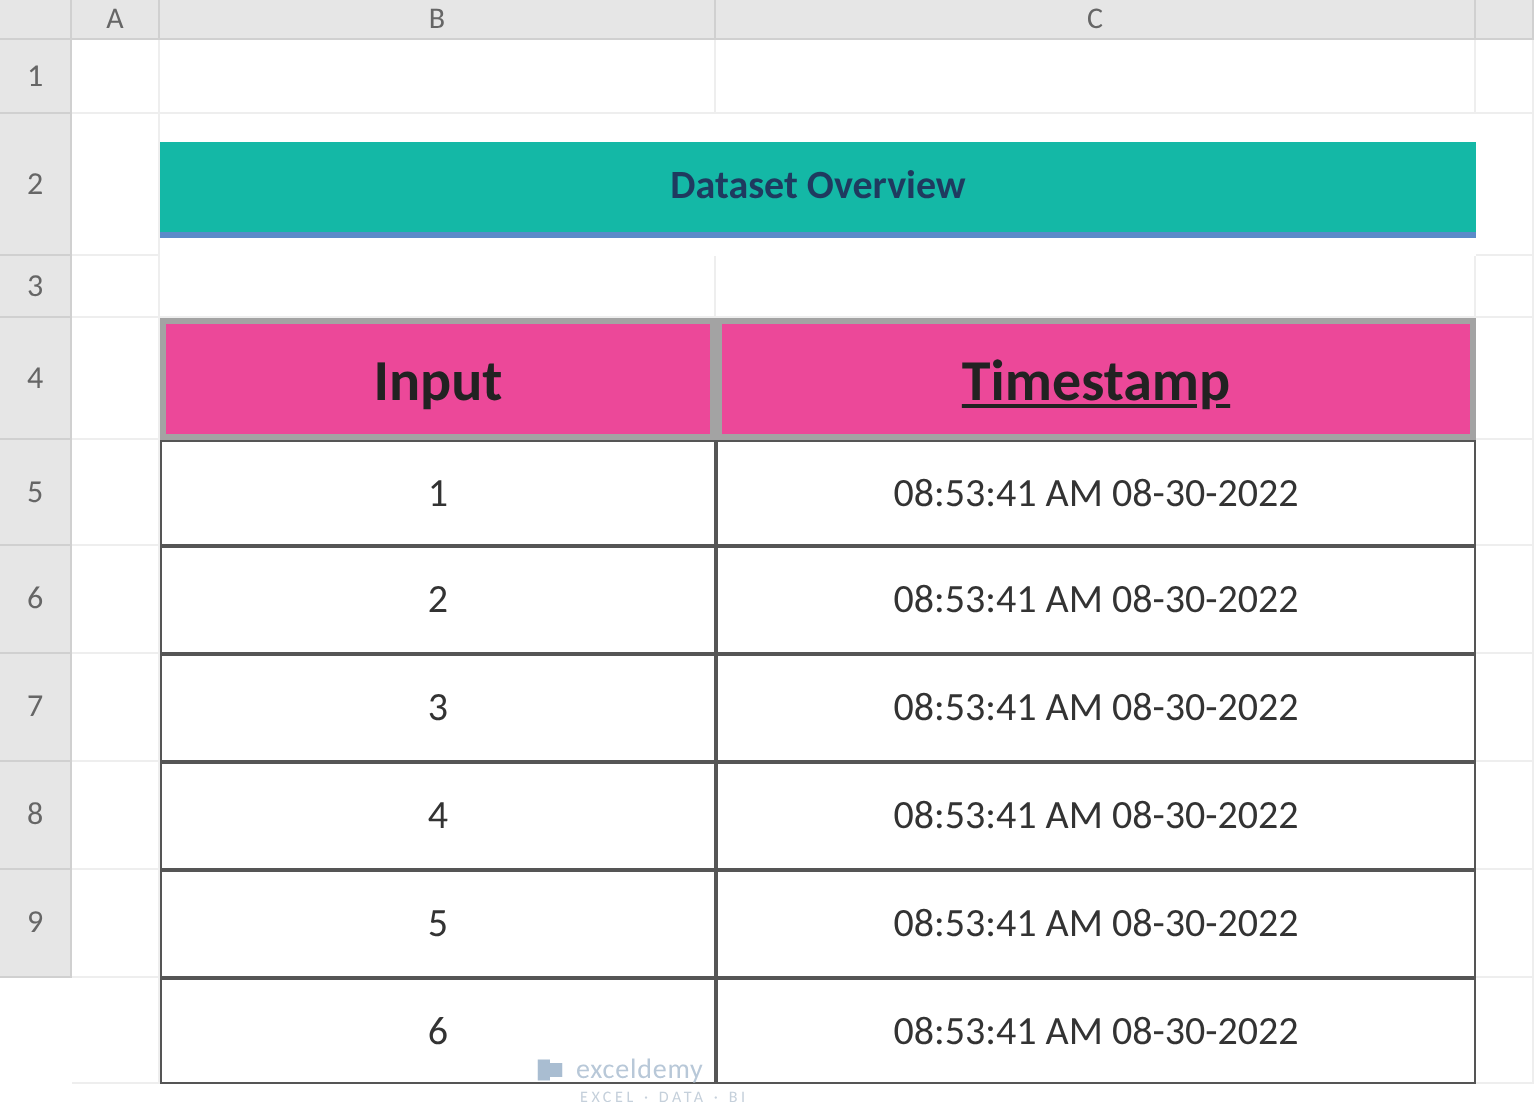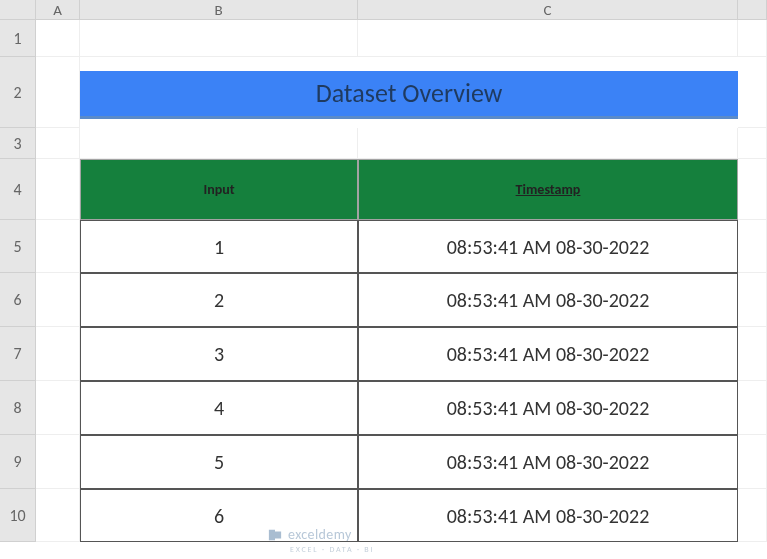--- a/index.html
+++ b/index.html
@@ -38,36 +38,36 @@
     grid-column: 3 / 5;
     grid-row: 3;
     display: flex;
     align-items: center;
     justify-content: center;
     padding-top: 4px;
   }
   .title-inner {
     width: 100%;
     height: 48px;
-    background: #3b82f6;
+    background: #14b8a6;
     border-bottom: 3px solid #5b8bc9;
     display: flex;
     align-items: center;
     justify-content: center;
-    font-size: 26px;
-    font-weight: normal;
+    font-size: 20px;
+    font-weight: bold;
     color: #1f3a5f;
   }
   .th {
-    background: #15803d;
-    border: 1px solid #a3a3a3;
+    background: #ec4899;
+    border: 3px solid #a3a3a3;
     display: flex;
     align-items: center;
     justify-content: center;
-    font-size: 14px;
+    font-size: 29px;
     font-weight: bold;
     color: #222;
   }
   .td {
     background: #fff;
     border: 1px solid #555;
     display: flex;
     align-items: center;
     justify-content: center;
     font-size: 20px;
@@ -126,21 +126,20 @@
 
   <div class="row-header" style="grid-column:1;grid-row:2;">1</div>
   <div class="row-header" style="grid-column:1;grid-row:3;">2</div>
   <div class="row-header" style="grid-column:1;grid-row:4;">3</div>
   <div class="row-header" style="grid-column:1;grid-row:5;">4</div>
   <div class="row-header" style="grid-column:1;grid-row:6;">5</div>
   <div class="row-header" style="grid-column:1;grid-row:7;">6</div>
   <div class="row-header" style="grid-column:1;grid-row:8;">7</div>
   <div class="row-header" style="grid-column:1;grid-row:9;">8</div>
   <div class="row-header" style="grid-column:1;grid-row:10;">9</div>
-  <div class="row-header" style="grid-column:1;grid-row:11;">10</div>
 
   <div class="cell" style="grid-column:2;grid-row:2;"></div>
   <div class="cell" style="grid-column:3;grid-row:2;"></div>
   <div class="cell" style="grid-column:4;grid-row:2;"></div>
   <div class="cell" style="grid-column:5;grid-row:2;"></div>
 
   <div class="cell" style="grid-column:2;grid-row:3;"></div>
   <div class="merged-title">
     <div class="title-inner">Dataset Overview</div>
   </div>

